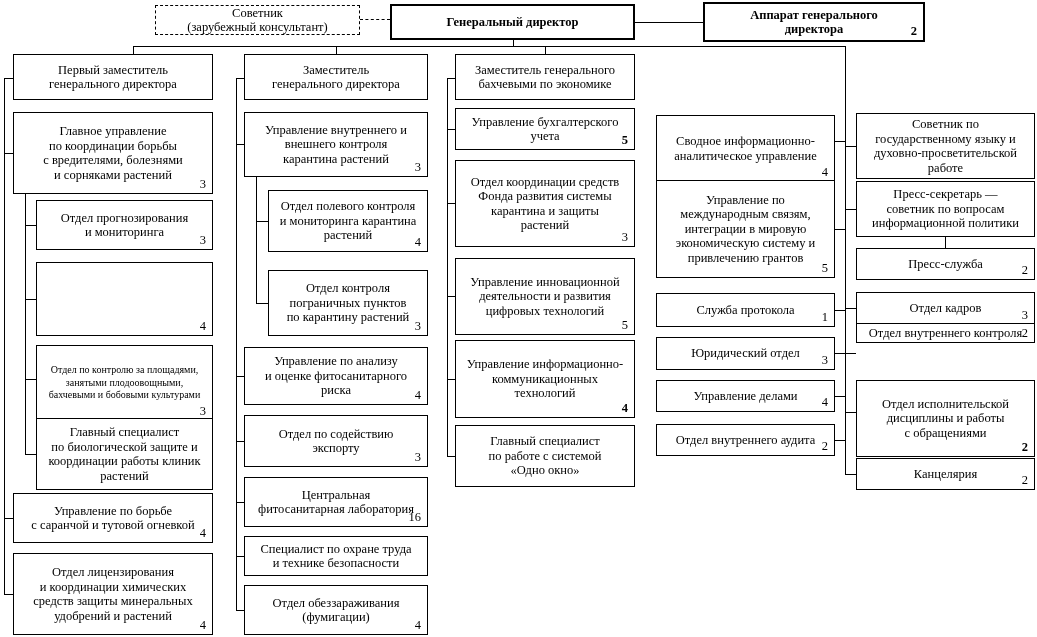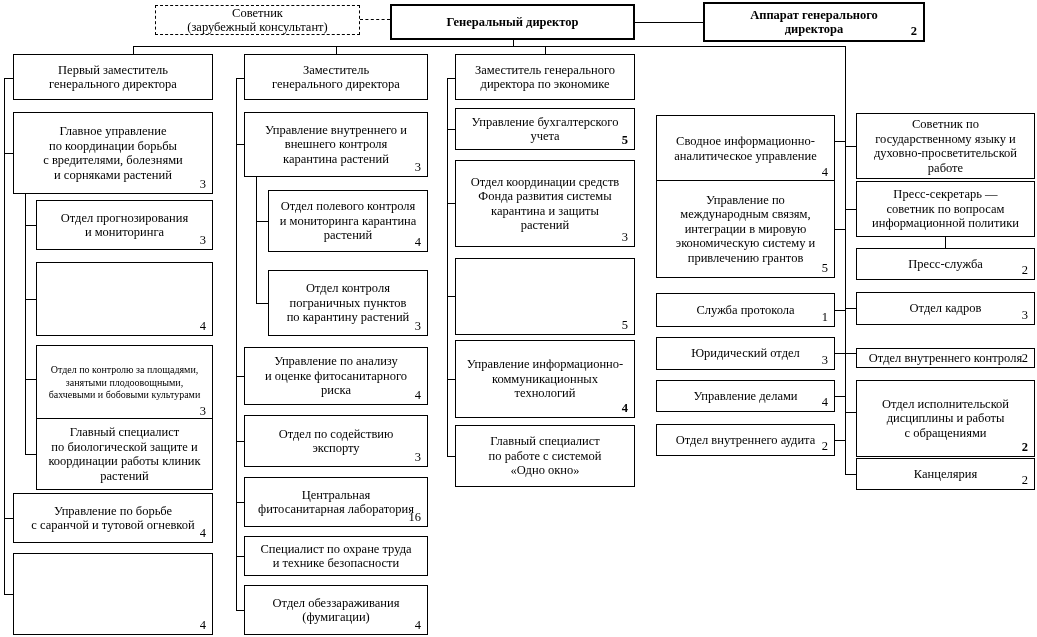--- a/index.html
+++ b/index.html
@@ -76,20 +76,24 @@
 по биологической защите и
 координации работы клиник
 растений</div>
   </div>
   <div class="box" style="left:13px;top:493px;width:200px;height:50px">
     <div class="lbl">Управление по борьбе
 с саранчой и тутовой огневкой</div>
     <span class="cnt">4</span>
   </div>
   <div class="box" style="left:13px;top:553px;width:200px;height:82px">
+    <div class="lbl">Отдел лицензирования
+и координации химических
+средств защиты минеральных
+удобрений и растений</div>
     <span class="cnt">4</span>
   </div>
 
   <div class="vl" style="left:4px;top:78px;height:516px"></div>
   <div class="hl" style="left:4px;top:78px;width:9px"></div>
   <div class="hl" style="left:4px;top:153px;width:9px"></div>
   <div class="hl" style="left:4px;top:518px;width:9px"></div>
   <div class="hl" style="left:4px;top:594px;width:9px"></div>
   <div class="vl" style="left:25px;top:194px;height:260px"></div>
   <div class="hl" style="left:25px;top:225px;width:11px"></div>
@@ -152,35 +156,38 @@
   <div class="hl" style="left:236px;top:441px;width:8px"></div>
   <div class="hl" style="left:236px;top:502px;width:8px"></div>
   <div class="hl" style="left:236px;top:556px;width:8px"></div>
   <div class="hl" style="left:236px;top:610px;width:8px"></div>
   <div class="vl" style="left:256px;top:177px;height:126px"></div>
   <div class="hl" style="left:256px;top:221px;width:12px"></div>
   <div class="hl" style="left:256px;top:303px;width:12px"></div>
 
   <div class="box" style="left:455px;top:54px;width:180px;height:46px">
     <div class="lbl">Заместитель генерального
-директора по экономике</div>
+бахчевыми по экономике</div>
   </div>
   <div class="box" style="left:455px;top:108px;width:180px;height:42px">
     <div class="lbl">Управление бухгалтерского
 учета</div>
     <span class="cnt bold">5</span>
   </div>
   <div class="box" style="left:455px;top:160px;width:180px;height:87px">
     <div class="lbl">Отдел координации средств
 Фонда развития системы
 карантина и защиты
 растений</div>
     <span class="cnt">3</span>
   </div>
   <div class="box" style="left:455px;top:258px;width:180px;height:77px">
+    <div class="lbl">Управление инновационной
+деятельности и развития
+цифровых технологий</div>
     <span class="cnt">5</span>
   </div>
   <div class="box" style="left:455px;top:340px;width:180px;height:78px">
     <div class="lbl">Управление информационно-
 коммуникационных
 технологий</div>
     <span class="cnt bold">4</span>
   </div>
   <div class="box" style="left:455px;top:425px;width:180px;height:62px">
     <div class="lbl">Главный специалист
@@ -245,21 +252,21 @@
 информационной политики</div>
   </div>
   <div class="box" style="left:856px;top:248px;width:179px;height:32px">
     <div class="lbl">Пресс-служба</div>
     <span class="cnt">2</span>
   </div>
   <div class="box" style="left:856px;top:292px;width:179px;height:33px">
     <div class="lbl">Отдел кадров</div>
     <span class="cnt">3</span>
   </div>
-  <div class="box" style="left:856px;top:348px;width:179px;height:20px">
+  <div class="box" style="left:856px;top:323px;width:179px;height:20px">
     <div class="lbl">Отдел внутреннего контроля</div>
     <span class="cnt">2</span>
   </div>
   <div class="box" style="left:856px;top:380px;width:179px;height:77px">
     <div class="lbl">Отдел исполнительской
 дисциплины и работы
 с обращениями</div>
     <span class="cnt bold">2</span>
   </div>
   <div class="box" style="left:856px;top:458px;width:179px;height:32px">

